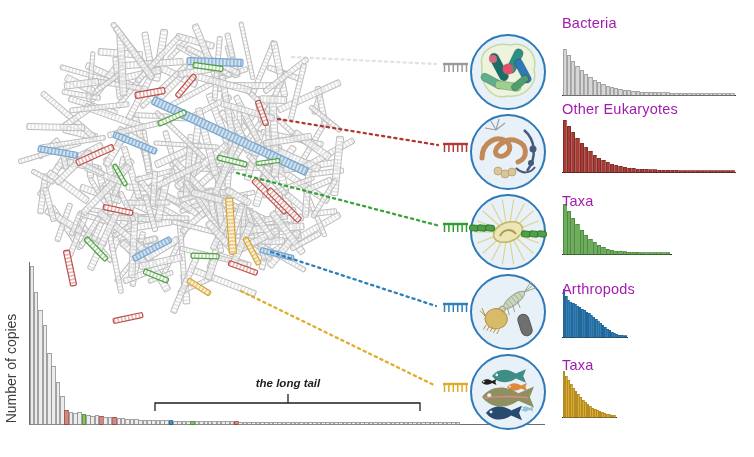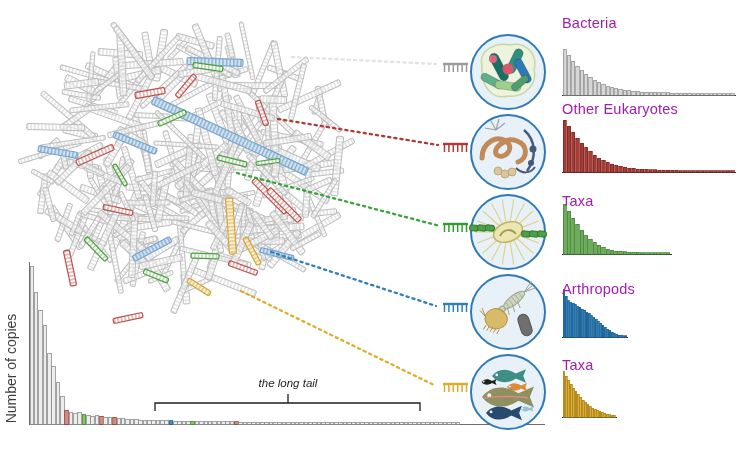--- a/index.html
+++ b/index.html
@@ -5,21 +5,21 @@
   html,body{margin:0;padding:0;background:#fff;}
   .stage{position:relative;width:754px;height:457px;background:#fff;overflow:hidden;
          font-family:"Liberation Sans",sans-serif;}
   svg.layer{position:absolute;left:0;top:0;}
   .row-label{position:absolute;left:562px;font-size:14.5px;color:#a21caf;letter-spacing:.2px;}
   .ylabel{position:absolute;left:-69px;top:360px;width:160px;height:17px;text-align:center;
           font-size:14px;color:#3d3d3d;transform:rotate(-90deg);}
   .xlabel{position:absolute;left:160px;top:428px;width:120px;text-align:center;
           font-size:14px;color:#3d3d3d;}
   .annotation{position:absolute;left:228px;top:377px;width:120px;text-align:center;
-          font-size:11.5px;font-style:italic;font-weight:400;color:#1f1f1f;}
+          font-size:11.5px;font-style:italic;font-weight:700;color:#1f1f1f;}
 </style>
 </head>
 <body>
 
 <div class="stage">
   <svg id="svg-tangle" class="layer" width="754" height="457">
       <defs>
         <pattern id="pat-gray" width="3.6" height="30" patternUnits="userSpaceOnUse">
           <rect x="0" y="0" width="3.6" height="30" fill="rgba(255,255,255,0.55)"></rect>
           <line x1="0.8" y1="0" x2="0.8" y2="30" stroke="#d2d2d2" stroke-width="1"></line>

